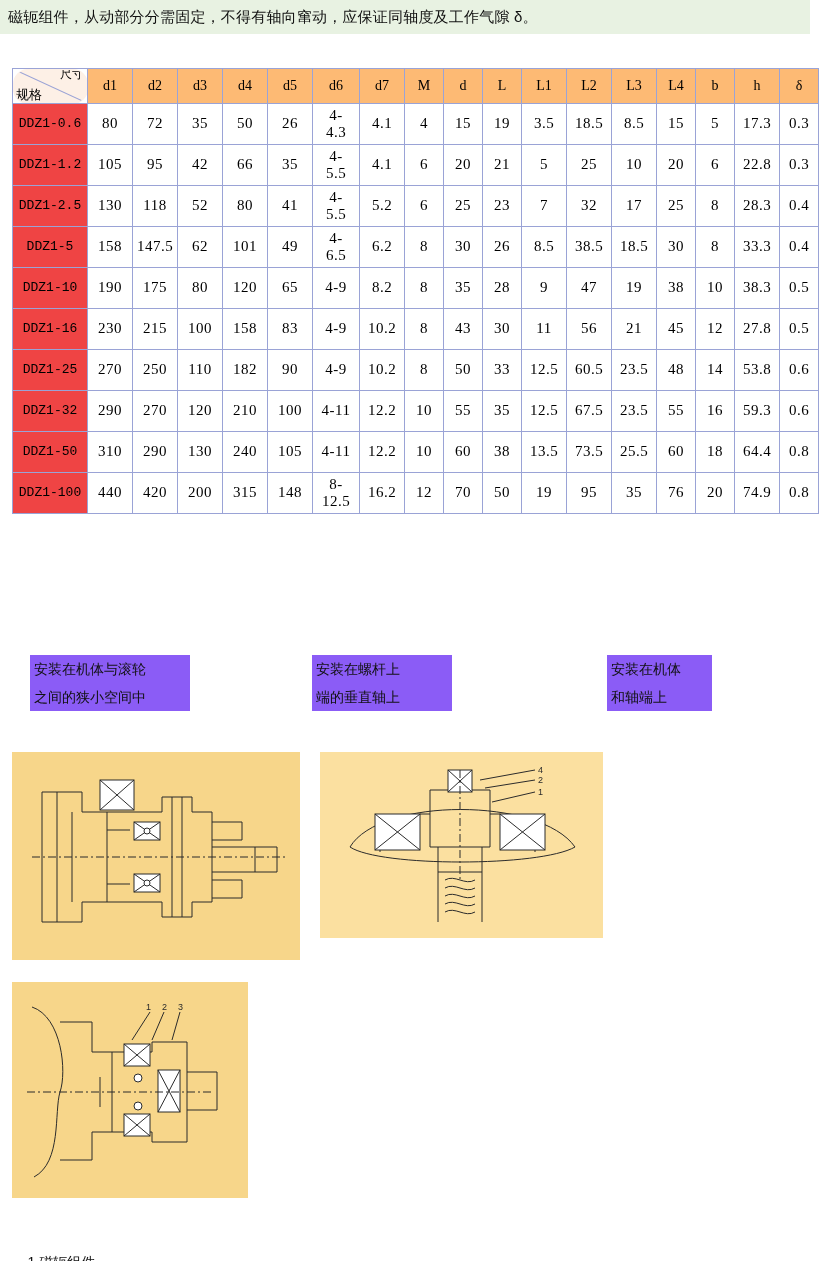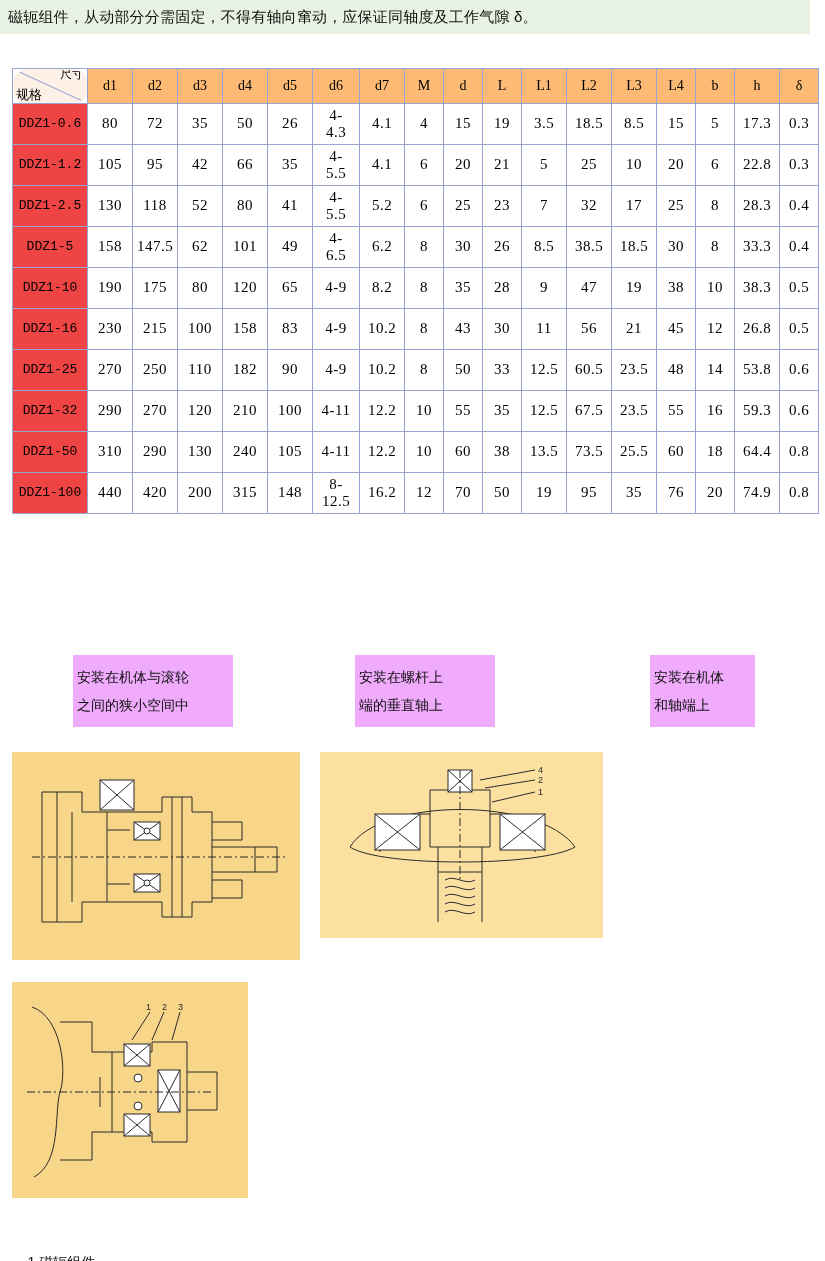--- a/index.html
+++ b/index.html
@@ -113,27 +113,26 @@
   
   .captions {
     position: absolute;
     left: 12px;
     top: 655px;
     width: 800px;
     height: 62px;
   }
   .caption {
     position: absolute;
-    background: #f0abfc;
+    background: #8b5cf6;
     font-size: 14px;
     line-height: 28px;
     color: #111;
-    padding: 8px 4px;
+    padding: 0 4px;
     box-sizing: border-box;
-    margin-left: 43px;
   }
   .caption .l2 { display: block; }
   #cap0 { left: 18px;  top: 0; width: 160px; }
   #cap1 { left: 300px; top: 0; width: 140px; }
   #cap2 { left: 595px; top: 0; width: 105px; }
 
   
   .fig {
     position: absolute;
     background: #f7d68a;
@@ -307,21 +306,21 @@
             <td class="w-d6">4-9</td>
             <td class="w-n">10.2</td>
             <td class="w-m">8</td>
             <td class="w-m">43</td>
             <td class="w-m">30</td>
             <td class="w-n">11</td>
             <td class="w-n">56</td>
             <td class="w-n">21</td>
             <td class="w-m">45</td>
             <td class="w-m">12</td>
-            <td class="w-n">26.8</td>
+            <td class="w-n">27.8</td>
             <td class="w-m">0.5</td>
           </tr>
           <tr>
             <td class="rowhead w-spec">DDZ1-25</td>
             <td class="w-n">270</td>
             <td class="w-n">250</td>
             <td class="w-n">110</td>
             <td class="w-n">182</td>
             <td class="w-n">90</td>
             <td class="w-d6">4-9</td>

